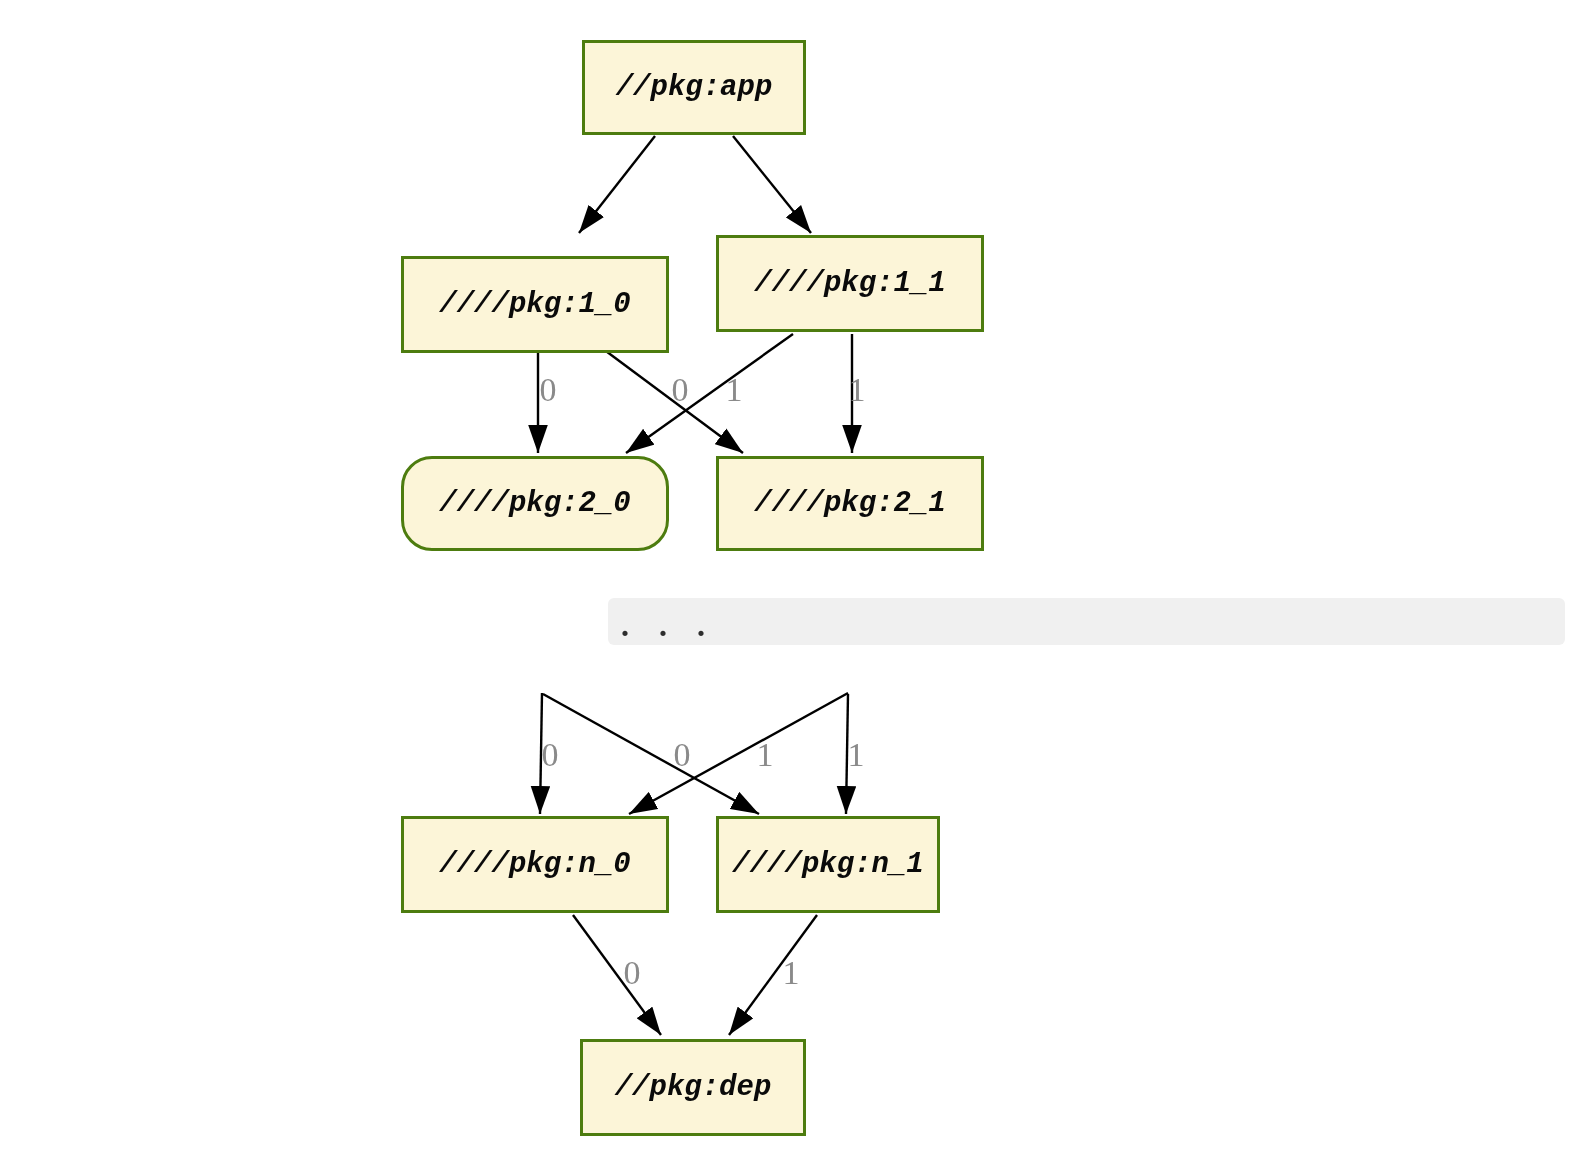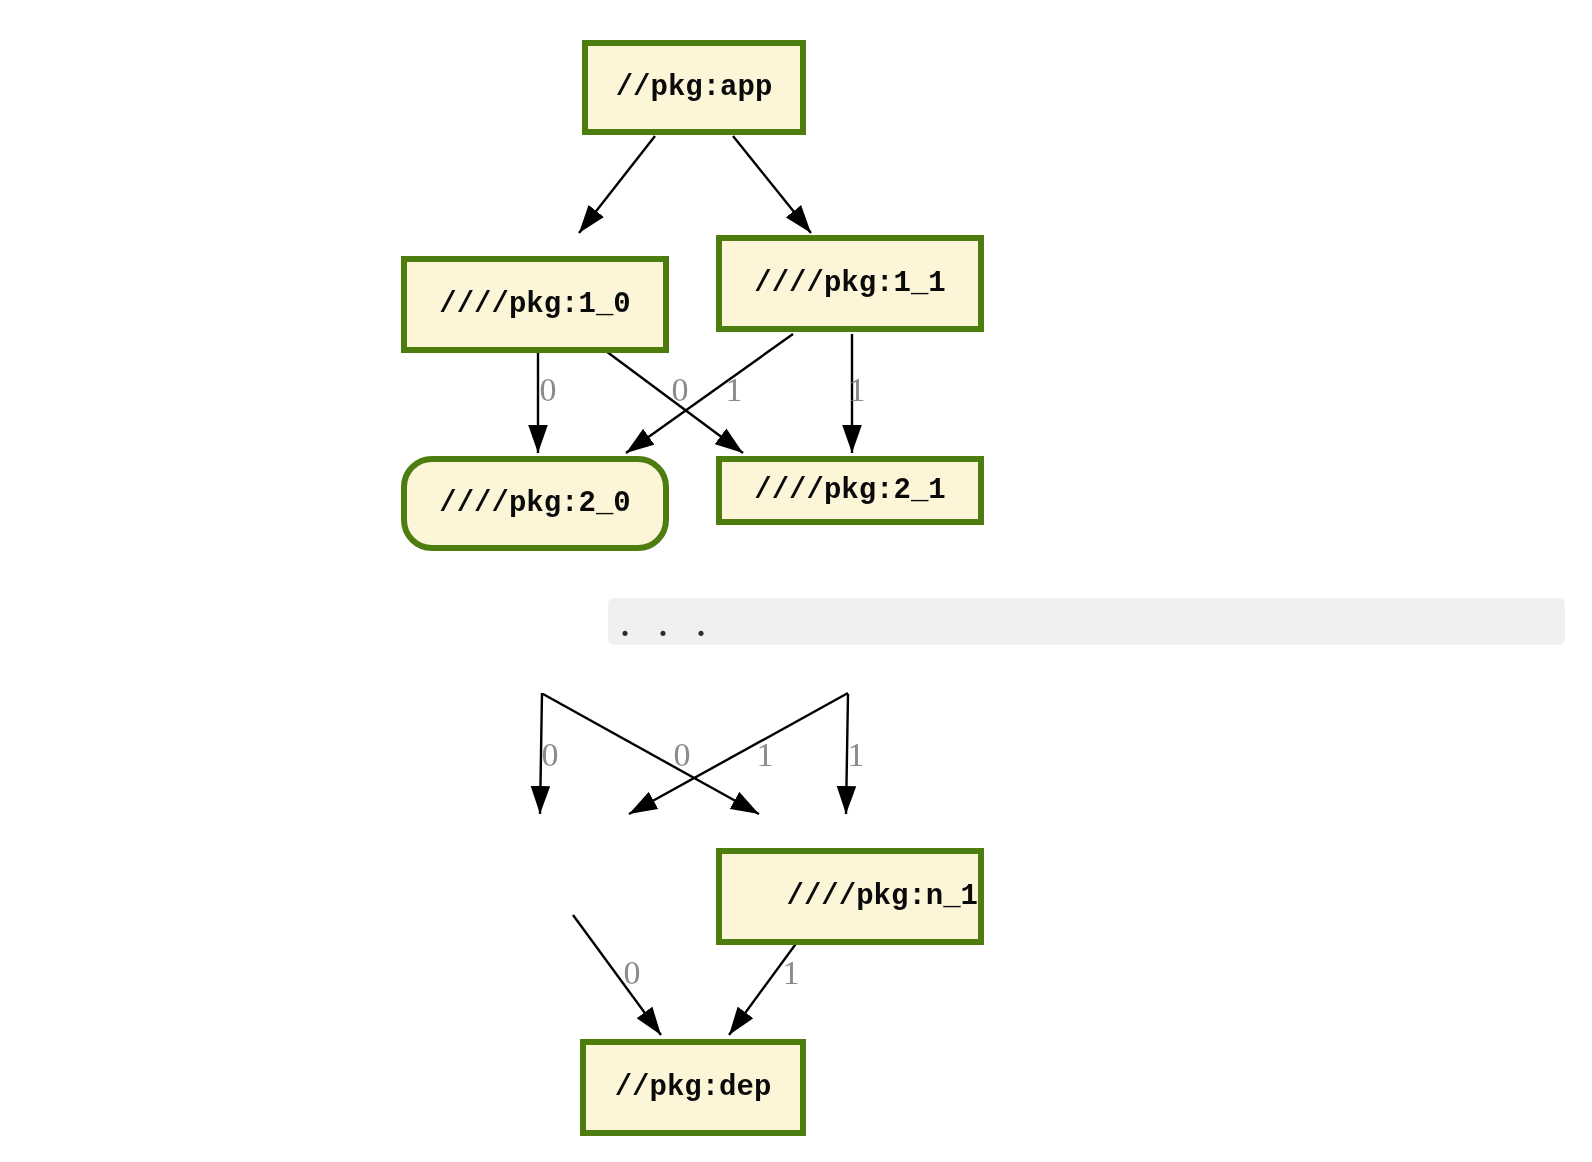--- a/index.html
+++ b/index.html
@@ -19,29 +19,30 @@
   }
   .edges-layer line, .edges-layer path.edge {
     stroke: #000000;
     stroke-width: 2.4;
     fill: none;
   }
   .node {
     position: absolute;
     box-sizing: border-box;
     background: #fcf5d8;
-    border: 6px solid #4d7c0f;
+    border: 3px solid #4d7c0f;
     display: flex;
     align-items: center;
     justify-content: center;
     font-family: "Liberation Mono", "DejaVu Sans Mono", monospace;
     font-weight: bold;
     font-size: 29px;
     color: #0a0a0a;
     white-space: nowrap;
+    font-style: italic;
   }
   .edge-label {
     position: absolute;
     transform: translate(-50%, -50%);
     font-family: "Liberation Serif", "DejaVu Serif", serif;
     font-size: 34px;
     color: #8a8a8a;
     line-height: 1;
   }
   .ellipsis-band {
@@ -100,30 +101,33 @@
   </div>
 
   <div class="node" style="left:716px; top:235px; width:268px; height:97px;">
     <span>////pkg:1_1</span>
   </div>
 
   <div class="node" style="left:401px; top:456px; width:268px; height:95px;border-radius:31px;">
     <span>////pkg:2_0</span>
   </div>
 
-  <div class="node" style="left:716px; top:456px; width:268px; height:69px;">
+  <div class="node" style="left:716px; top:456px; width:268px; height:95px;">
     <span>////pkg:2_1</span>
   </div>
 
   <div class="ellipsis-band">
     <span class="dots">. . .</span>
   </div>
 
+  <div class="node" style="left:401px; top:816px; width:268px; height:97px;">
+    <span>////pkg:n_0</span>
+  </div>
 
-  <div class="node" style="left:716px; top:848px; width:268px; height:97px;justify-content:flex-end;">
+  <div class="node" style="left:716px; top:816px; width:224px; height:97px;">
     <span>////pkg:n_1</span>
   </div>
 
   <div class="node" style="left:580px; top:1039px; width:226px; height:97px;">
     <span>//pkg:dep</span>
   </div>
 
   <div class="edge-label" style="left:548px; top:390px;">0</div>
   <div class="edge-label" style="left:680px; top:390px;">0</div>
   <div class="edge-label" style="left:734px; top:390px;">1</div>

